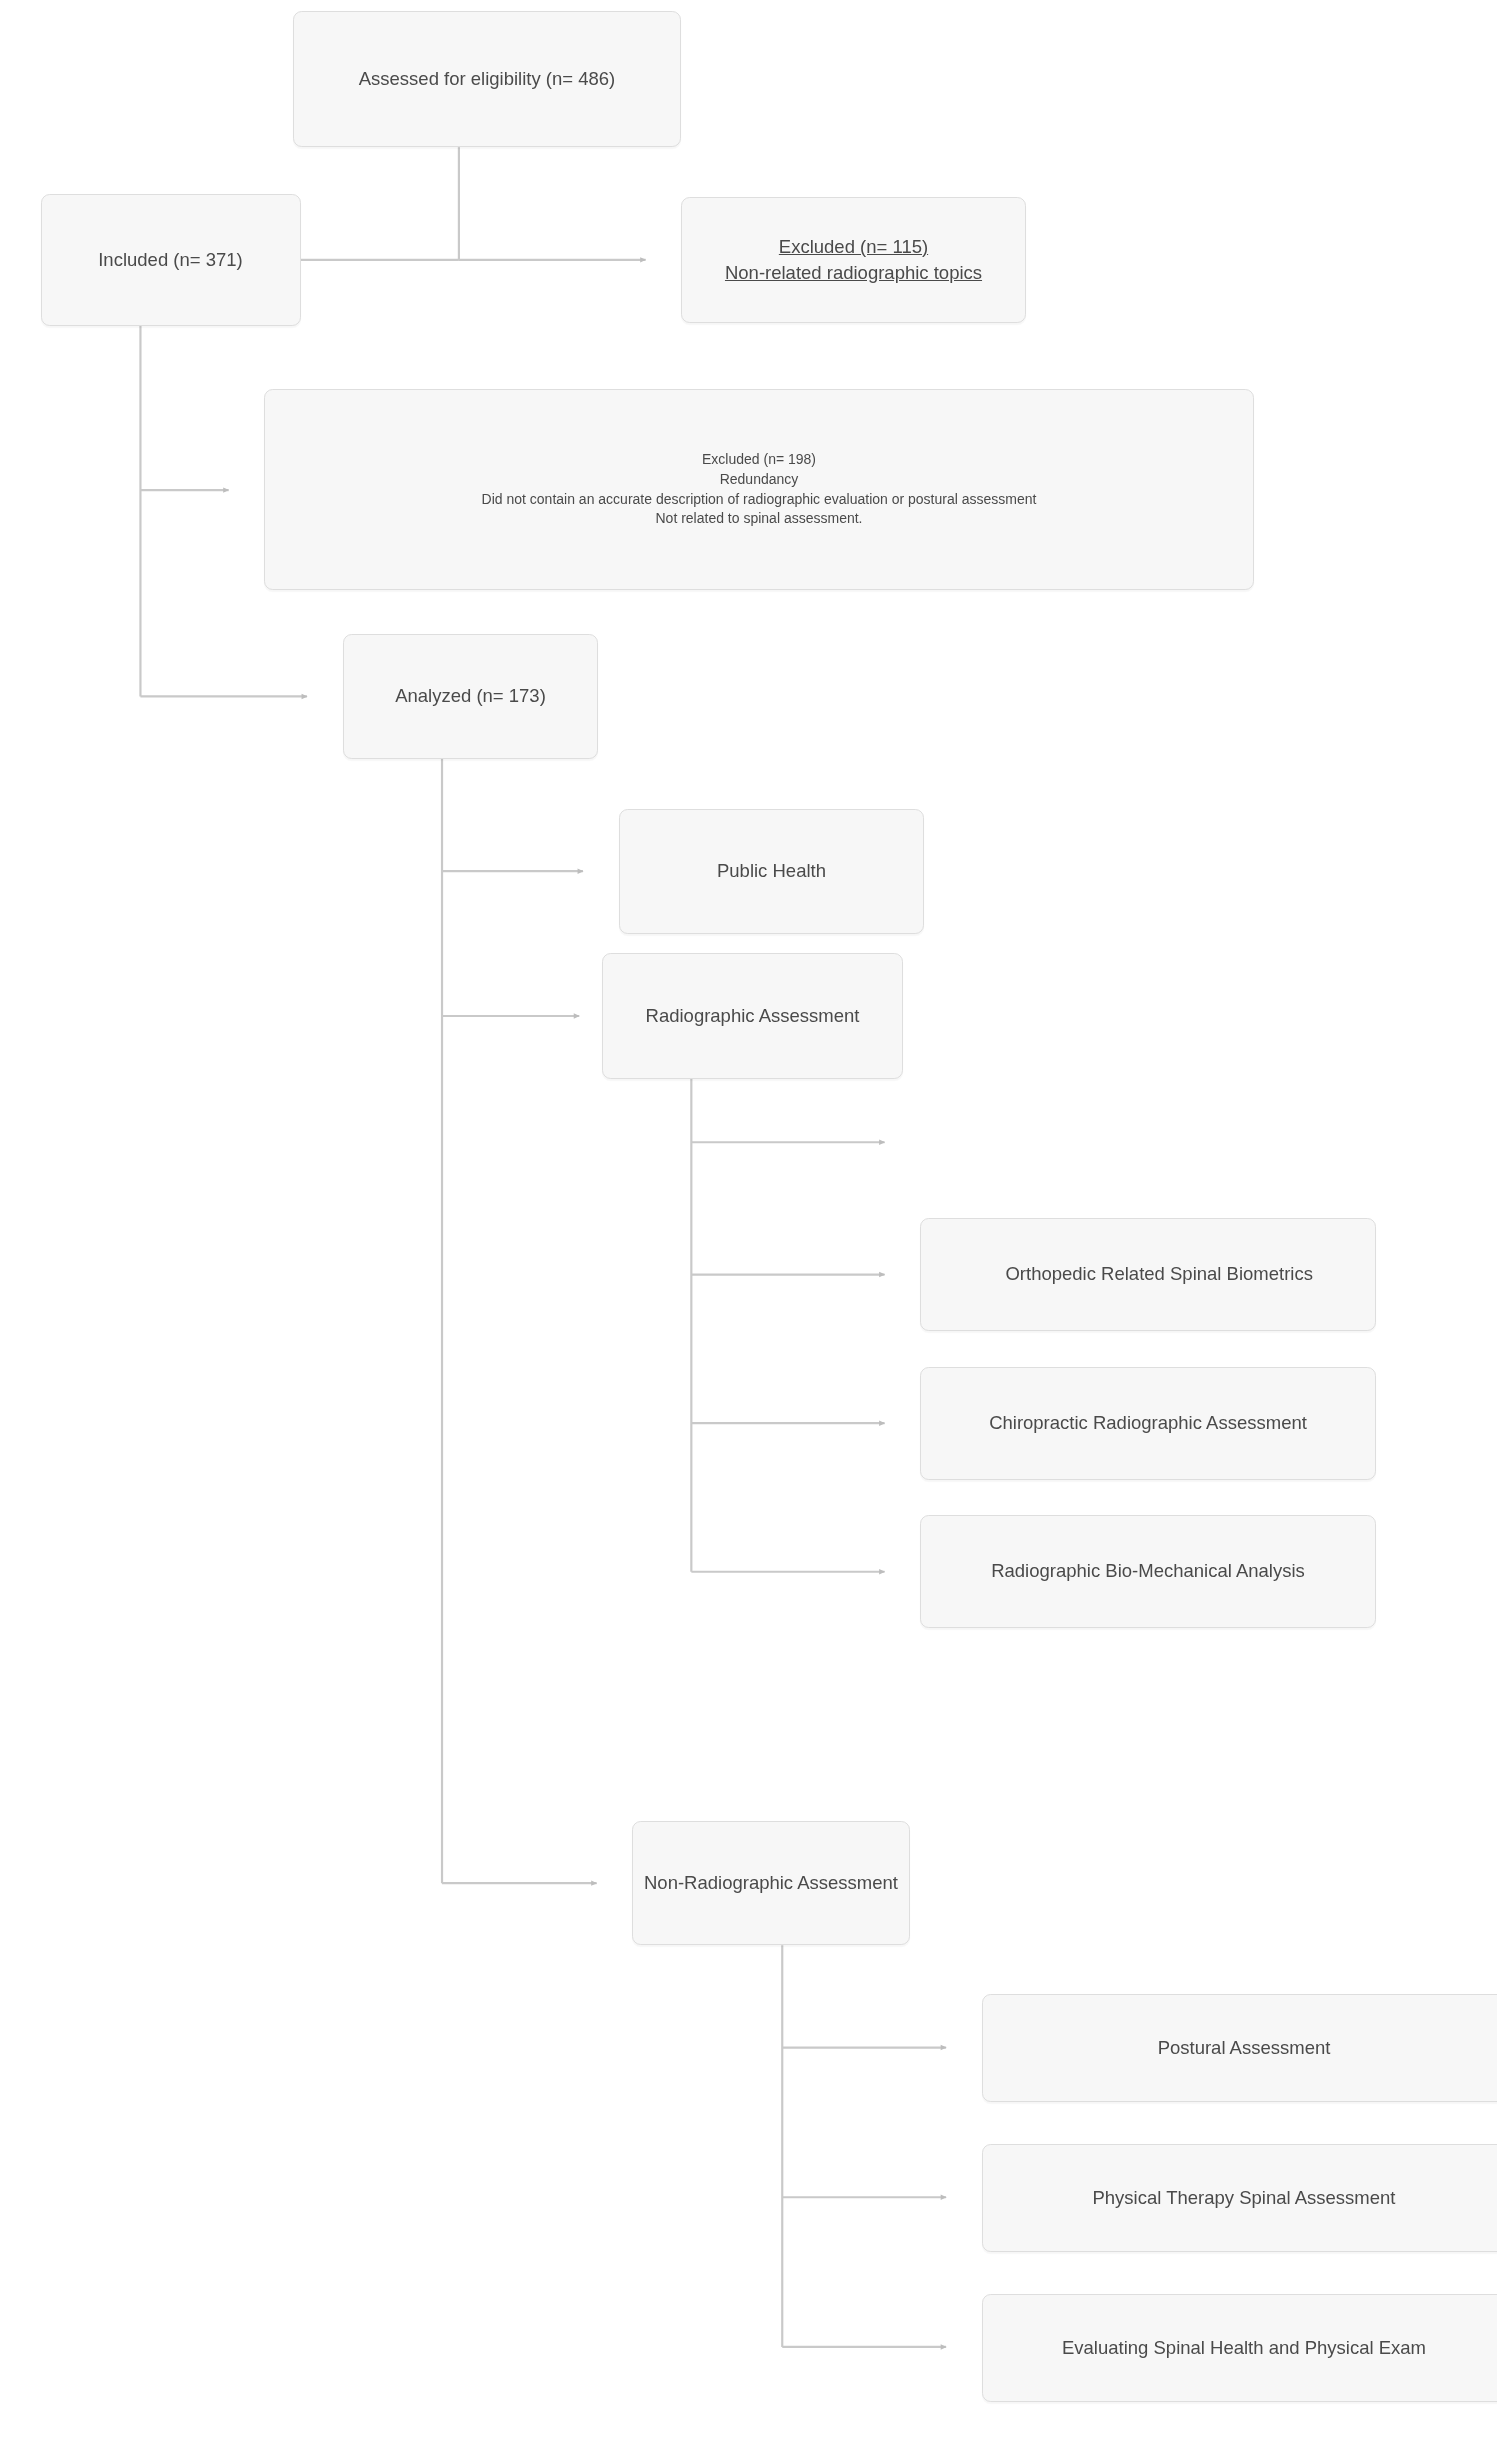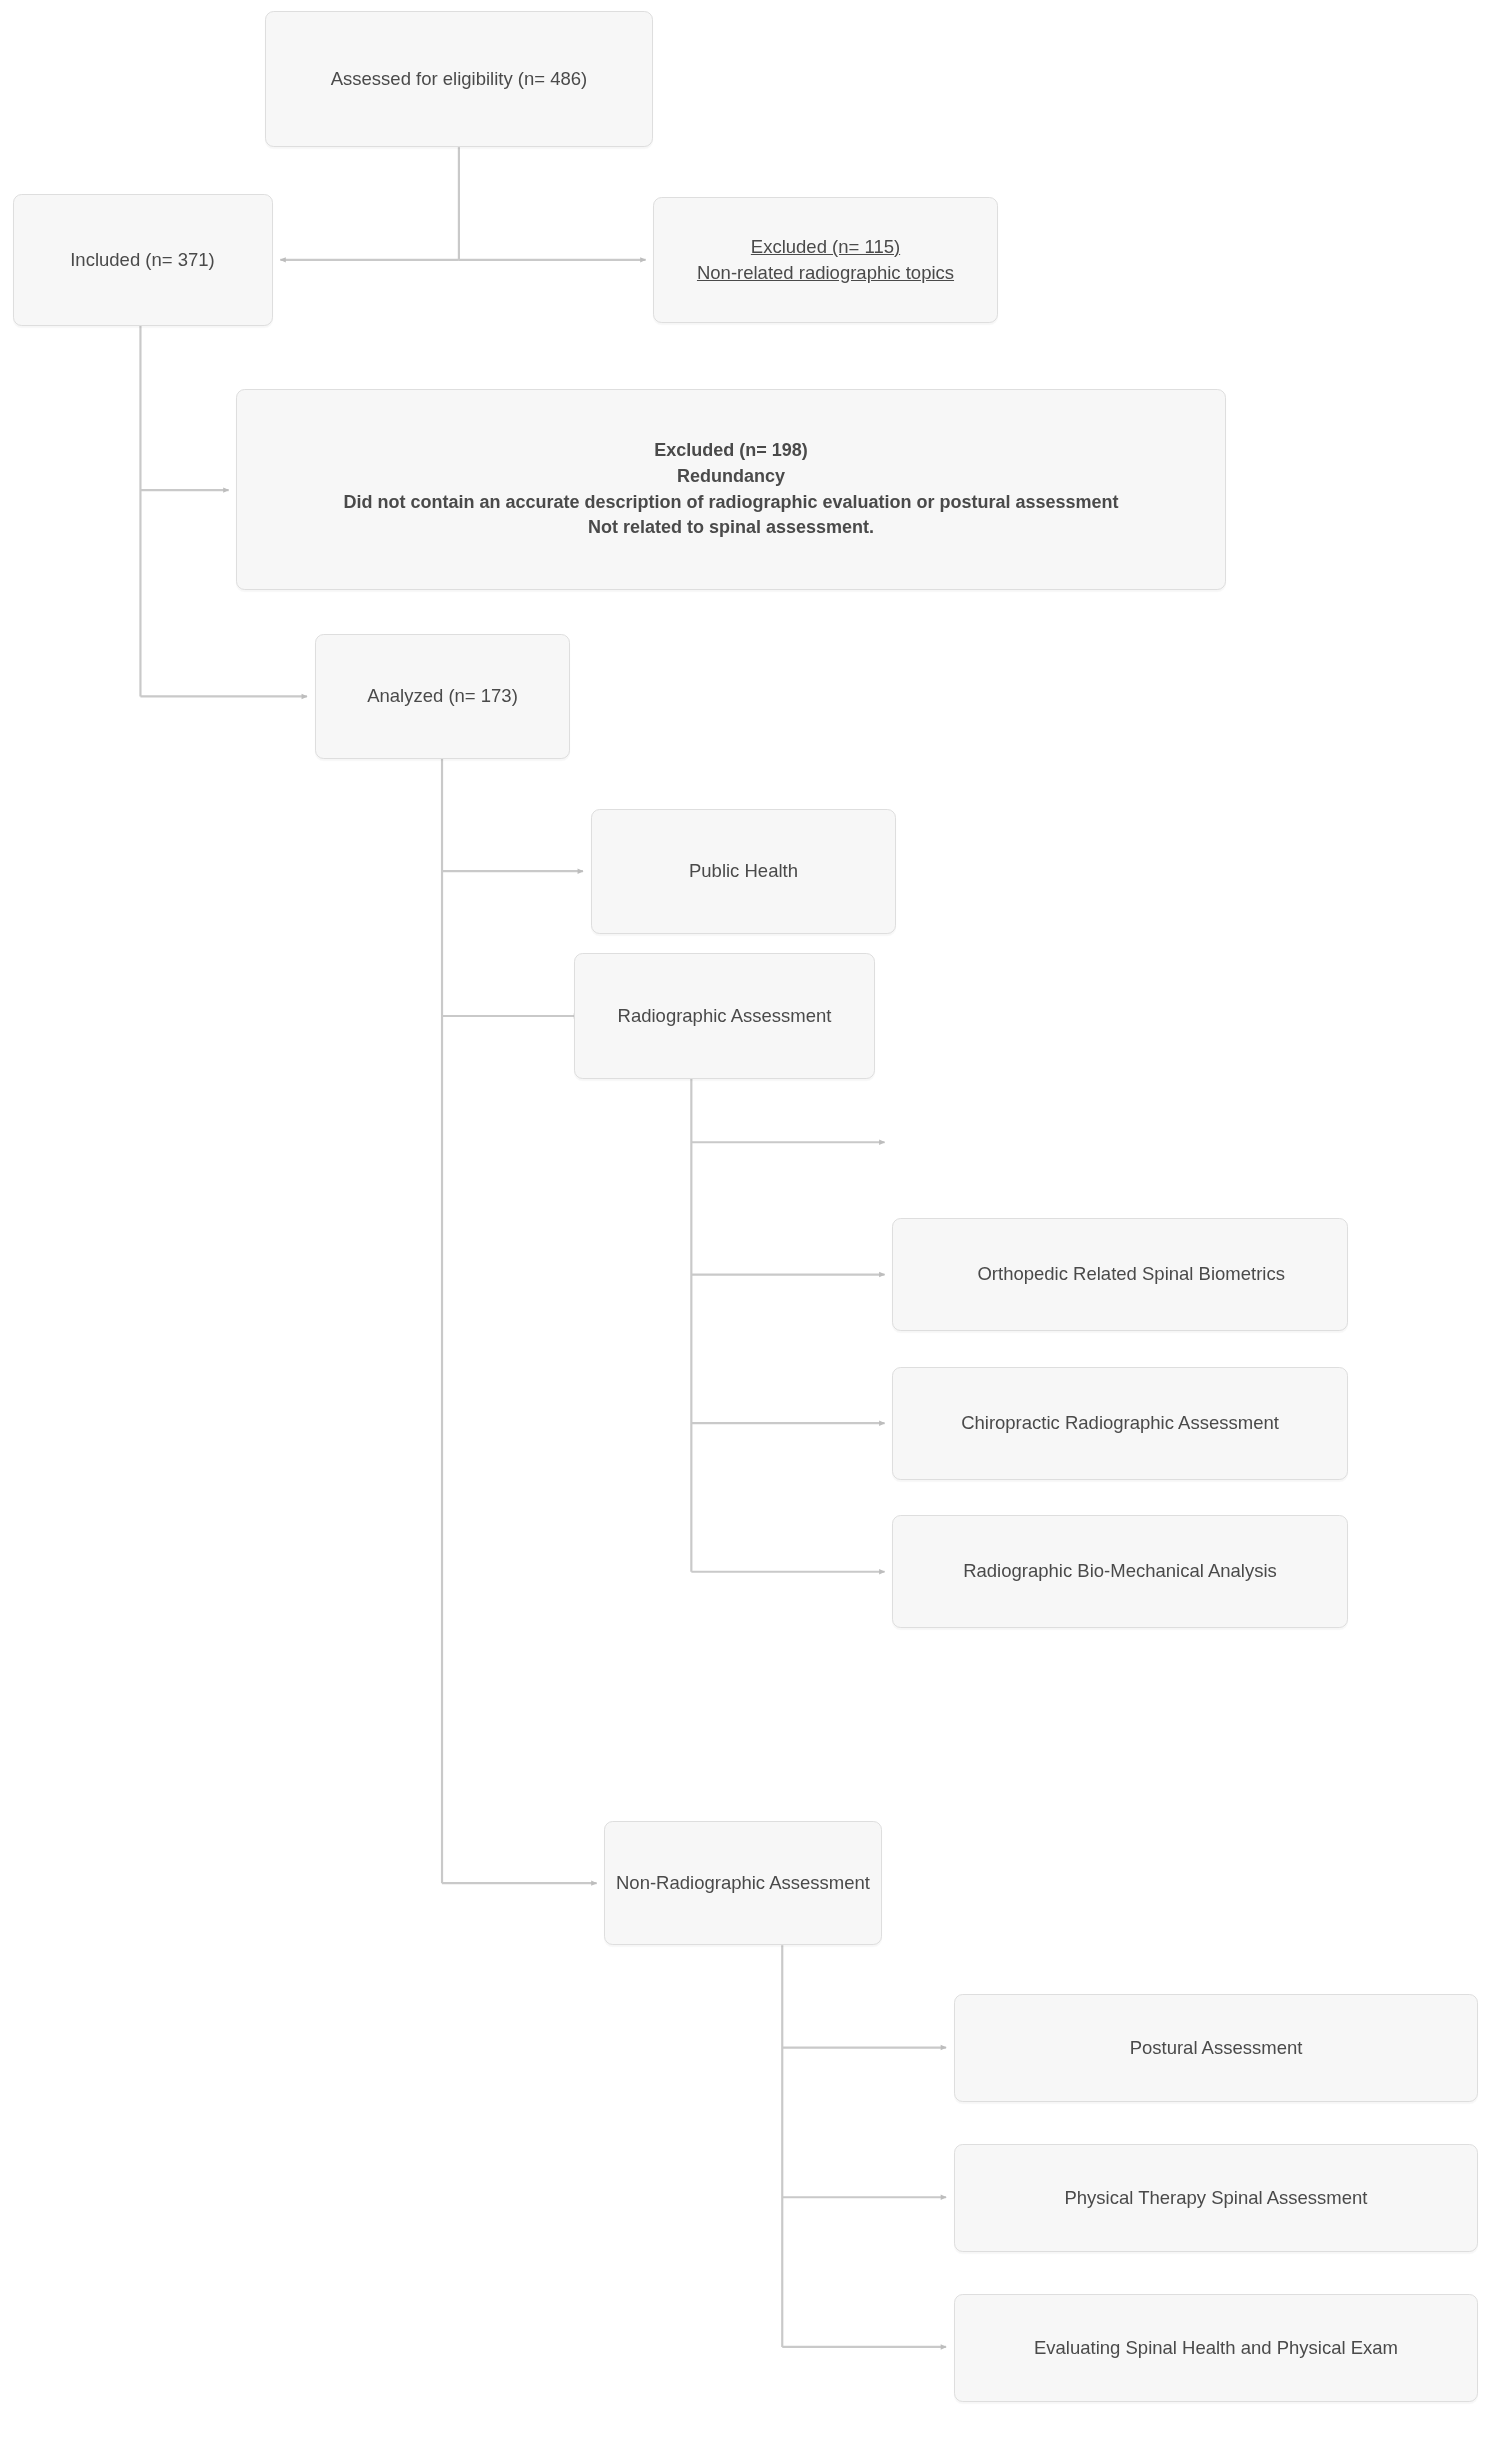--- a/index.html
+++ b/index.html
@@ -33,29 +33,29 @@
     display: flex;
     align-items: center;
     justify-content: center;
     text-align: center;
     color: #4a4a4a;
     font-family: "Liberation Sans", sans-serif;
     font-size: 18.5px;
     line-height: 1.42;
     padding: 0 7.6px;
     box-shadow: 0 1.1px 1.1px rgba(0,0,0,0.035);
+    margin-left: 28px;
   }
   .node .label {
     white-space: pre-line;
     display: block;
     width: 100%;
   }
   .node-wide {
-    font-size: 18px;
-    font-weight: bold;
+    font-size: 14px;
   }
 </style>
 </head>
 <body>
 
 <div id="diagram-root">
 
   <svg class="connectors" viewBox="0 0 2750 4522" xmlns="http://www.w3.org/2000/svg">
     <defs>
       <marker id="arrow-r" markerWidth="14" markerHeight="14" refX="11" refY="6" orient="auto" markerUnits="userSpaceOnUse">

